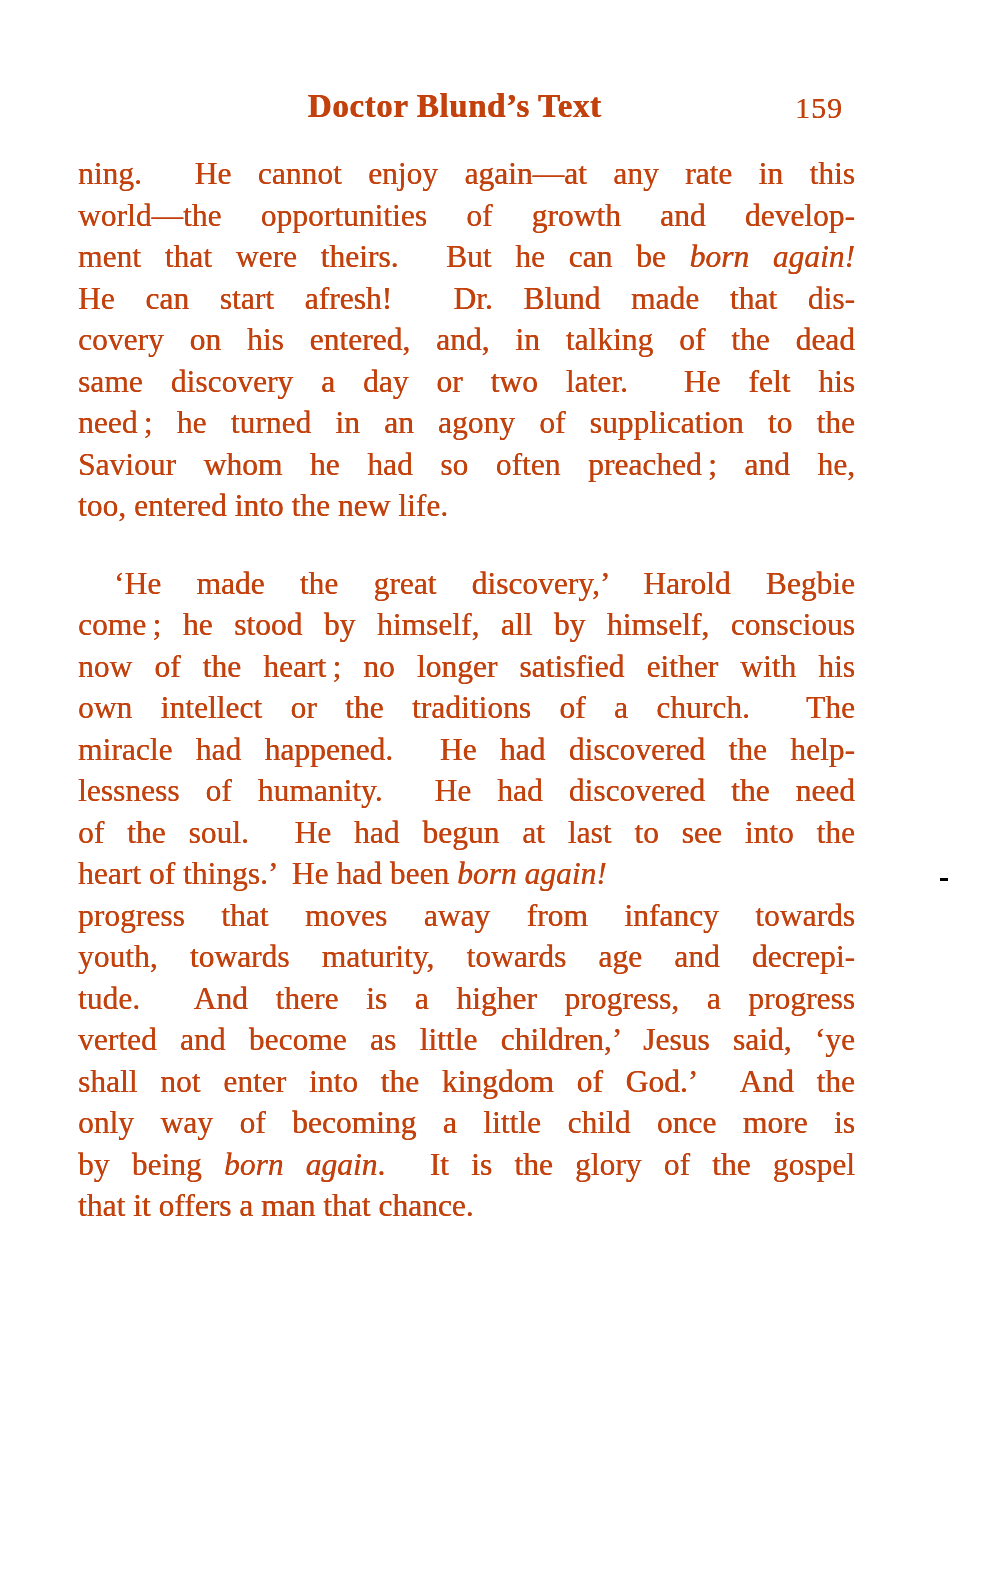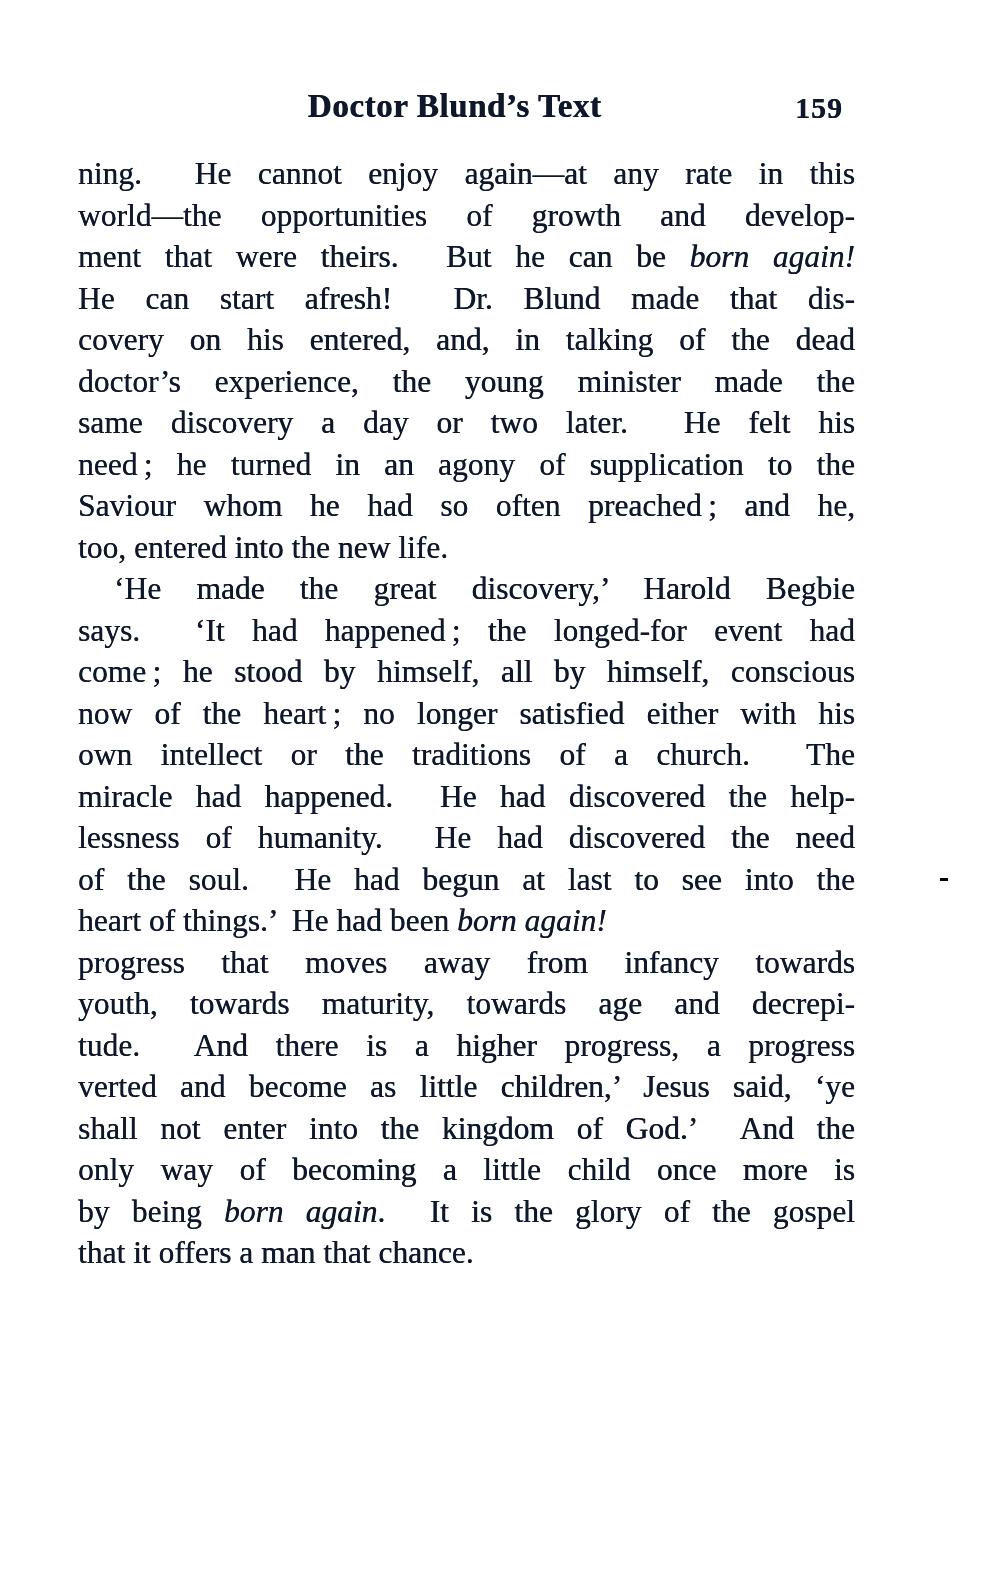--- a/index.html
+++ b/index.html
@@ -7,21 +7,21 @@
     padding: 0;
     background: #ffffff;
   }
   .page {
     position: relative;
     width: 1000px;
     height: 1578px;
     background: #ffffff;
     overflow: hidden;
     font-family: "Liberation Serif", serif;
-    color: #0f172a;
+    color: #c2410c;
   }
   .header {
     position: absolute;
     top: 88px;
     left: 66px;
     width: 777px;
     height: 44px;
   }
   .header-title {
     position: absolute;
@@ -35,21 +35,20 @@
     text-shadow: 0.6px 0 0 currentColor;
   }
   .page-number {
     position: absolute;
     right: 0;
     top: 3px;
     font-size: 30px;
     font-feature-settings: "onum";
     letter-spacing: 1px;
     text-shadow: 0.3px 0 0 currentColor;
-    font-weight: bold;
   }
   .text-block {
     position: absolute;
     top: 153px;
     left: 78px;
     width: 777px;
     text-shadow: 0.35px 0 0 currentColor;
   }
   .line {
     font-size: 31.5px;
@@ -58,20 +57,21 @@
     white-space: pre-wrap;
     text-align: justify;
     text-align-last: justify;
   }
   .line.flush {
     text-align: center;
     text-align-last: left;
   }
   .line.indent {
     text-indent: 36px;
+    margin-top: 36px;
   }
   .line i {
   }
   .ink-speck {
     position: absolute;
     left: 940px;
     top: 878px;
     width: 8px;
     height: 3px;
     background: #000000;
@@ -84,27 +84,25 @@
   <div class="header">
     <div class="header-title">Doctor Blund’s Text</div>
     <div class="page-number">159</div>
   </div>
   <div class="text-block">
       <div class="line"><span>ning.  He cannot enjoy again—at any rate in this</span></div>
       <div class="line"><span>world—the opportunities of growth and develop-</span></div>
       <div class="line"><span>ment that were theirs.  But he can be </span><i>born again!</i></div>
       <div class="line"><span>He can start afresh!  Dr. Blund made that dis-</span></div>
       <div class="line"><span>covery on his entered, and, in talking of the dead</span></div>
-      <div class="line"><span>doctor’s experience, the young minister made the</span></div>
       <div class="line"><span>same discovery a day or two later.  He felt his</span></div>
       <div class="line"><span>need ; he turned in an agony of supplication to the</span></div>
       <div class="line"><span>Saviour whom he had so often preached ; and he,</span></div>
       <div class="line flush"><span>too, entered into the new life.</span></div>
       <div class="line indent"><span>‘He made the great discovery,’ Harold Begbie</span></div>
-      <div class="line"><span>says.  ‘It had happened ; the longed-for event had</span></div>
       <div class="line"><span>come ; he stood by himself, all by himself, conscious</span></div>
       <div class="line"><span>now of the heart ; no longer satisfied either with his</span></div>
       <div class="line"><span>own intellect or the traditions of a church.  The</span></div>
       <div class="line"><span>miracle had happened.  He had discovered the help-</span></div>
       <div class="line"><span>lessness of humanity.  He had discovered the need</span></div>
       <div class="line"><span>of the soul.  He had begun at last to see into the</span></div>
       <div class="line flush"><span>heart of things.’  He had been </span><i>born again!</i></div>
       <div class="line"><span>progress that moves away from infancy towards</span></div>
       <div class="line"><span>youth, towards maturity, towards age and decrepi-</span></div>
       <div class="line"><span>tude.  And there is a higher progress, a progress</span></div>

